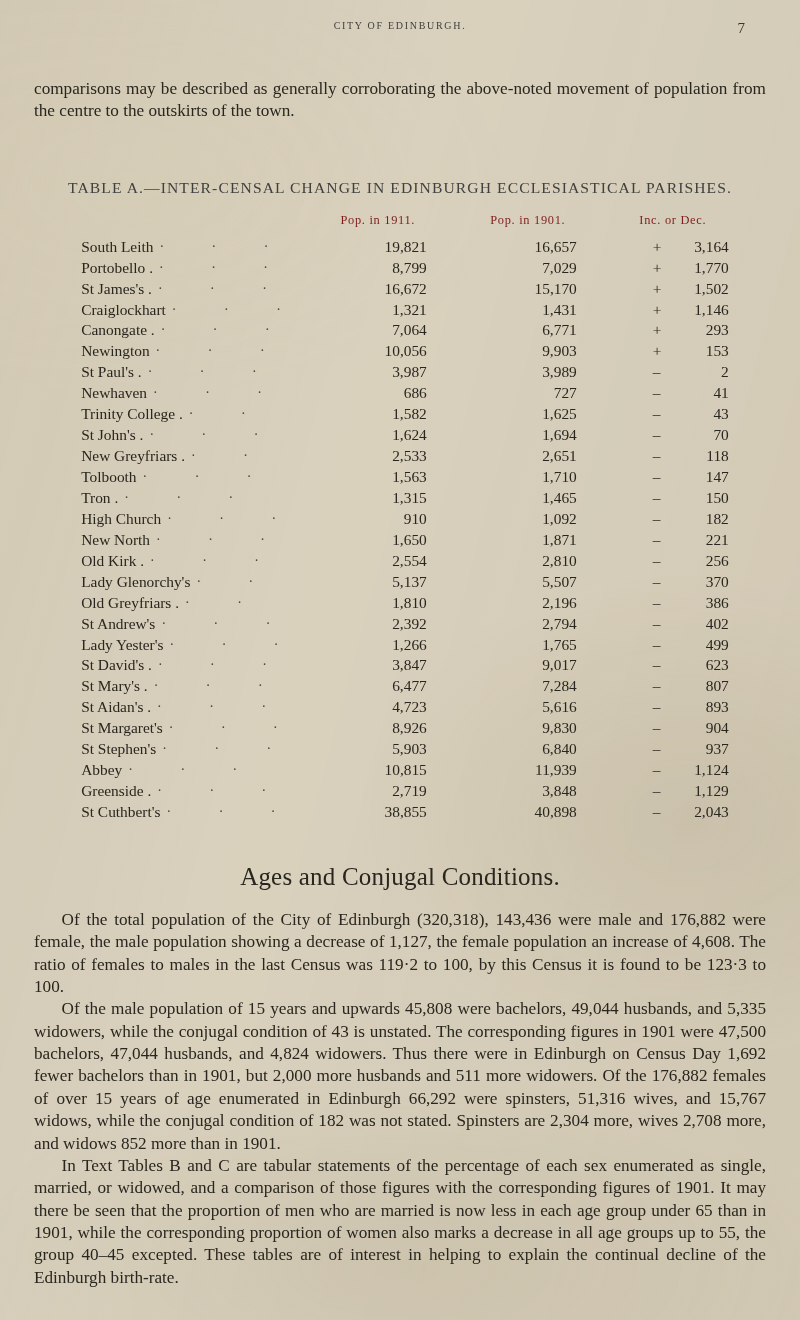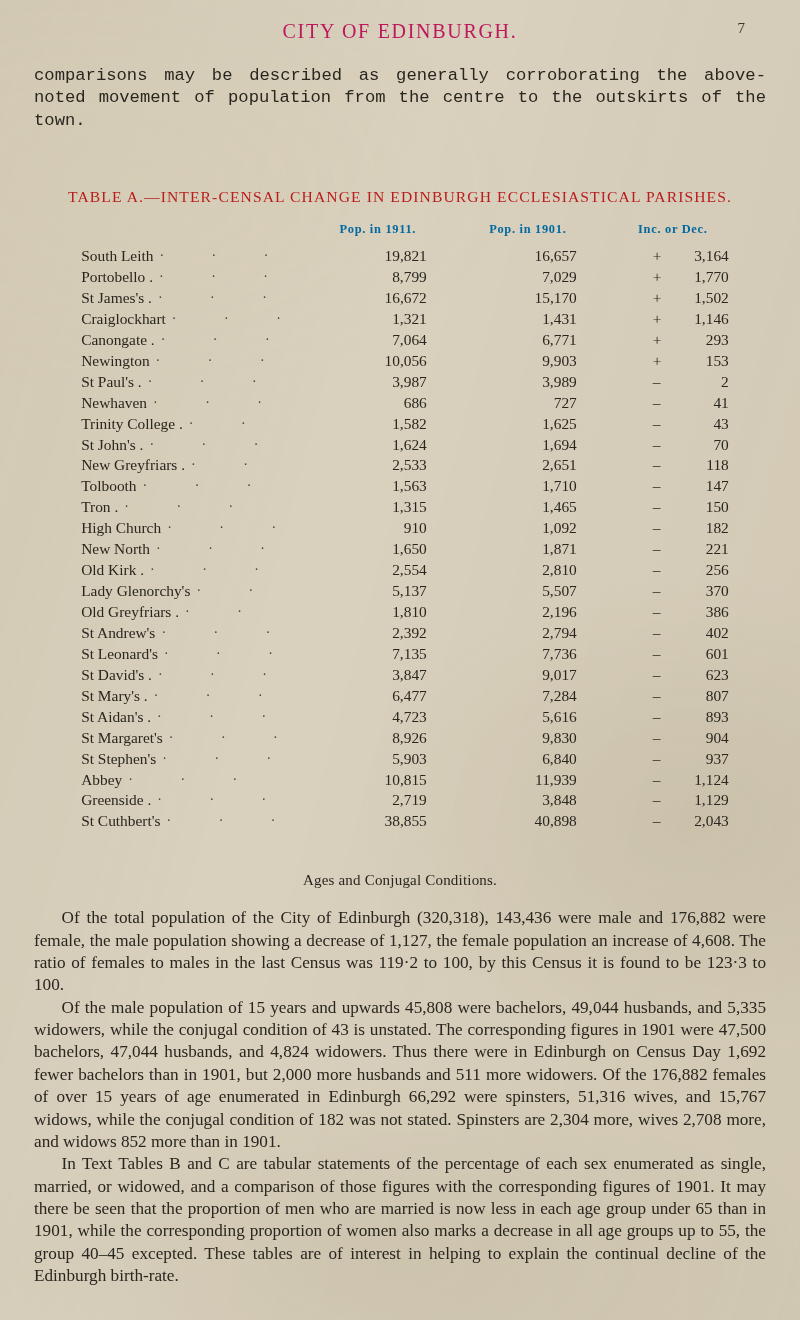--- a/index.html
+++ b/index.html
@@ -38,67 +38,66 @@
   .running-head {
     position: relative;
     height: 30px;
     margin-top: 20px;
     letter-spacing: 1.1px;
   }
   .running-head .rh-title {
     position: absolute;
     left: 0; right: 0;
     text-align: center;
-    font-size: 20px;
+    font-size: 10px;
     letter-spacing: 1.7px;
-    color: #be185d;
+    color: #404040;
   }
   .running-head .rh-folio {
     position: absolute;
     right: 20px;
     top: 0;
     font-size: 15px;
     color: #3a352c;
   }
 
   
   .bodytext {
     font-size: 17.2px;
     line-height: 1.30;
     text-align: justify;
     color: #29261f;
     hyphens: none;
   }
   .bodytext.indent { text-indent: 1.6em; }
   .lead-para {
-    margin-top: 15px;
-    font-family: Liberation Mono, monospace;
+    margin-top: 28px;
   }
 
   
   .table-caption {
     margin-top: 56px;
     text-align: center;
     font-size: 15.6px;
     letter-spacing: 1.1px;
-    color: #b91c1c;
+    color: #404040;
     white-space: nowrap;
   }
   .census-table {
     margin: 16px auto 0;
     border-collapse: collapse;
     font-size: 15.4px;
     color: #29261f;
   }
   .census-table th {
-    font-weight: bold;
+    font-weight: normal;
     padding: 0 0 9px 0;
     font-size: 12.4px;
     letter-spacing: 0.7px;
-    color: #0369a1;
+    color: #7f1d1d;
     white-space: nowrap;
   }
   .census-table th.h-parish { width: 196px; }
   .census-table th.h-pop11  { width: 150px; text-align: center; }
   .census-table th.h-pop01  { width: 150px; text-align: center; margin-top: 46px; }
   .census-table th.h-delta  { width: 140px; }
 
   .census-table td {
     padding: 1.0px 0;
     line-height: 1.23;
@@ -131,21 +130,21 @@
   .c-delta .mag {
     display: inline-block;
     width: 46px;
     text-align: right;
   }
 
   
   .section-heading {
     margin-top: 40px;
     text-align: center;
-    font-size: 15px;
+    font-size: 25px;
     letter-spacing: 0.2px;
     color: #29261f;
   }
   .prose-block { margin-top: 18px; }
   .prose-block p { margin: 0; }
 </style>
 </head>
 <body>
 
 <div class="paper-grain"></div>
@@ -279,24 +278,24 @@
           <td class="c-pop">2,196</td>
           <td class="c-delta"><span class="sign">–</span><span class="mag">386</span></td>
         </tr>
         <tr>
           <td class="c-parish"><span class="parish-name">St Andrew's</span><span class="leaders">· · ·</span></td>
           <td class="c-pop">2,392</td>
           <td class="c-pop">2,794</td>
           <td class="c-delta"><span class="sign">–</span><span class="mag">402</span></td>
         </tr>
         <tr>
-          <td class="c-parish"><span class="parish-name">St Leonard's</span><span class="leaders">· · ·</span></td>
-          <td class="c-pop">7,135</td>
-          <td class="c-pop">7,736</td>
-          <td class="c-delta"><span class="sign">–</span><span class="mag">601</span></td>
+          <td class="c-parish"><span class="parish-name">Lady Yester's</span><span class="leaders">· · ·</span></td>
+          <td class="c-pop">1,266</td>
+          <td class="c-pop">1,765</td>
+          <td class="c-delta"><span class="sign">–</span><span class="mag">499</span></td>
         </tr>
         <tr>
           <td class="c-parish"><span class="parish-name">St David's .</span><span class="leaders">· · ·</span></td>
           <td class="c-pop">3,847</td>
           <td class="c-pop">9,017</td>
           <td class="c-delta"><span class="sign">–</span><span class="mag">623</span></td>
         </tr>
         <tr>
           <td class="c-parish"><span class="parish-name">St Mary's .</span><span class="leaders">· · ·</span></td>
           <td class="c-pop">6,477</td>

